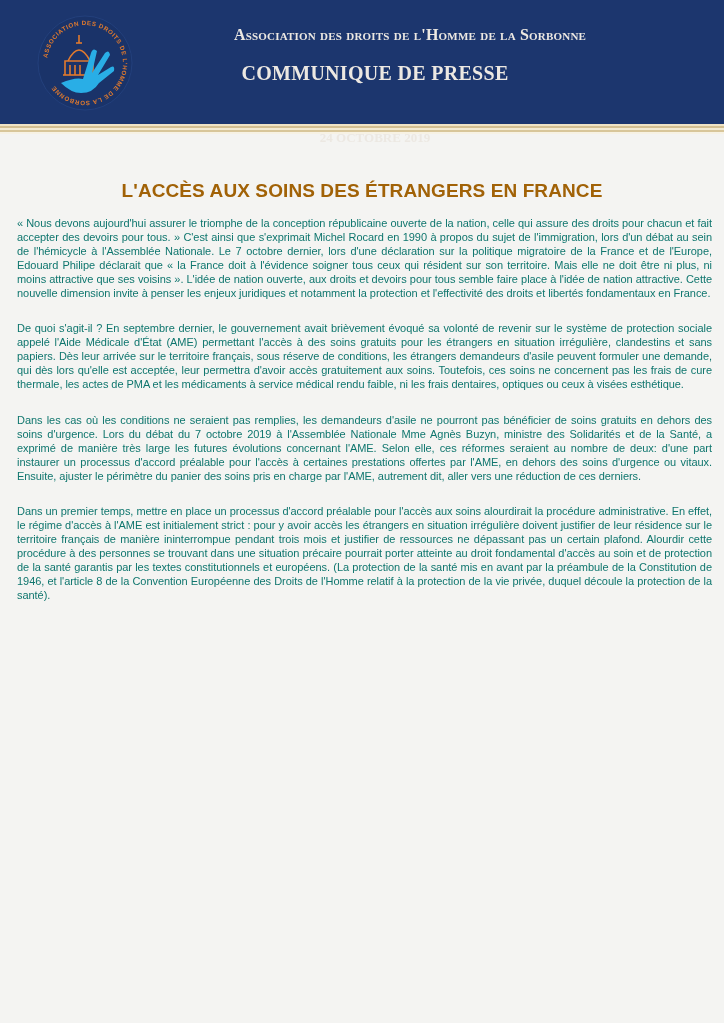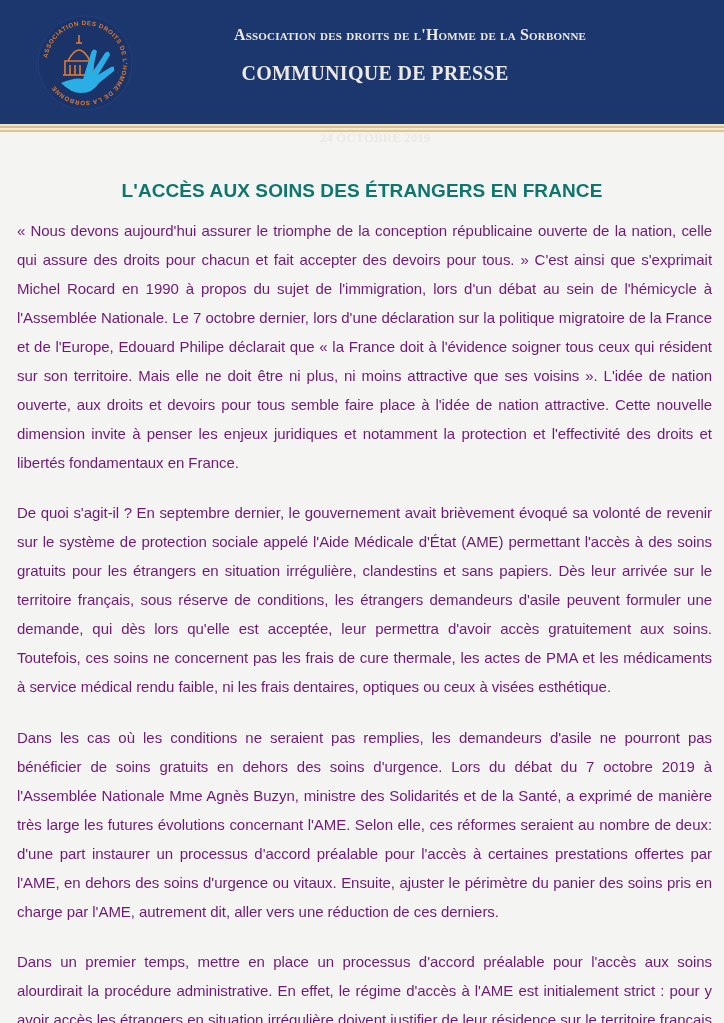--- a/index.html
+++ b/index.html
@@ -79,34 +79,34 @@
     .divider .s4 { height: 2px; background: #d8c69a; }
     .divider .s5 { height: 2px; background: #f7f2e4; }
 
     .article-title {
       position: absolute;
       left: 0;
       width: 724px;
       top: 180px;
       text-align: center;
       font-size: 19px;
-      color: #0f766e;
+      color: #a16207;
       letter-spacing: 0.1px;
     }
     .article-body {
       position: absolute;
       left: 17px;
       top: 216px;
       width: 695px;
     }
     .article-body p {
-      font-size: 15px;
-      line-height: 29px;
+      font-size: 11px;
+      line-height: 14px;
       text-align: justify;
-      color: #701a75;
+      color: #0f766e;
       margin-bottom: 21.4px;
       letter-spacing: -0.05px;
     }
   </style>
 </head>
 <body>
 
 <header class="header">
   <div class="logo">
     <svg viewBox="0 0 100 100">

